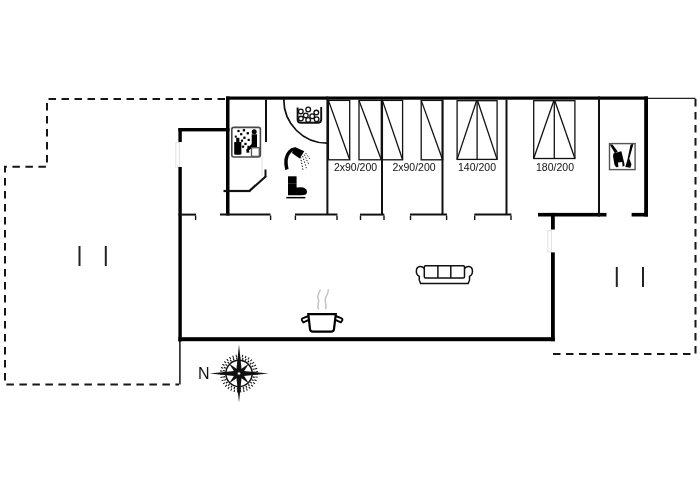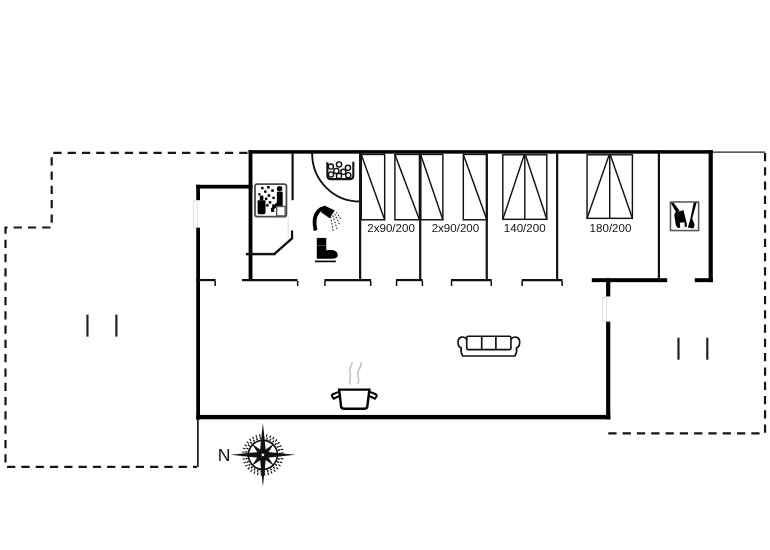--- a/index.html
+++ b/index.html
@@ -1,16 +1,16 @@
 <!DOCTYPE html>
 <html><head>
 <meta charset="utf-8">
 <style>
 html,body{margin:0;padding:0;background:#fff;}
-#page{width:700px;height:460px;position:relative;background:#fff;overflow:hidden;margin-top:40px;}
+#page{width:700px;height:460px;position:relative;background:#fff;overflow:hidden;}
 text{font-family:"Liberation Sans",sans-serif;fill:#111;}
 </style>
 </head>
 <body>
 
 <div id="page">
 <svg width="700" height="500" viewBox="0 0 700 500">
 
 <g fill="none" stroke="#161616" stroke-width="2" stroke-dasharray="7.5,5.5">
 <path d="M225,98.9 L47,98.9 L47,166.8 L5,166.8 L5,384.5 L179,384.5"></path>

